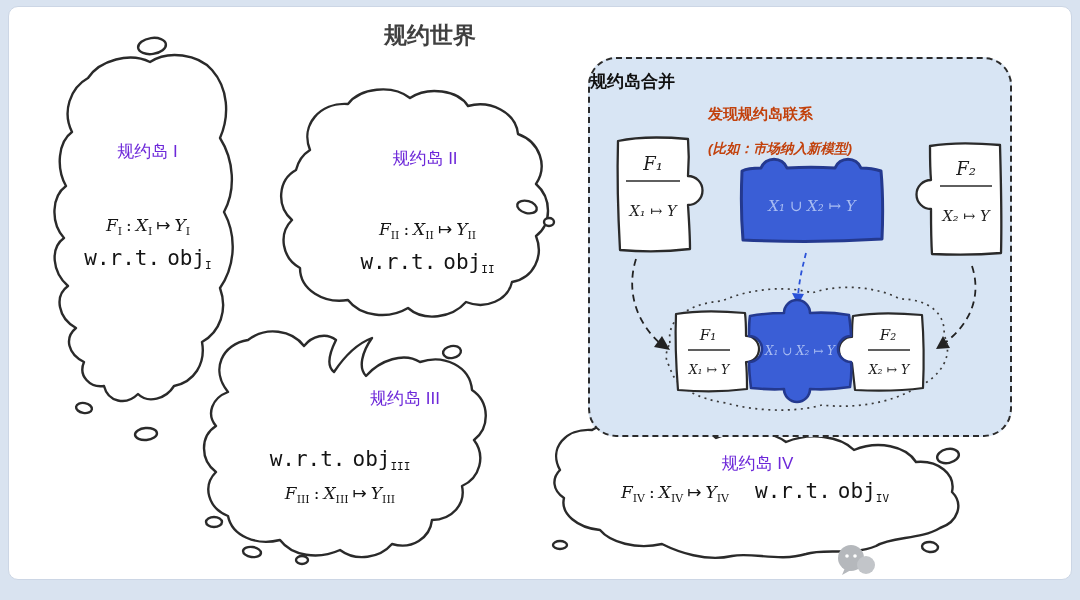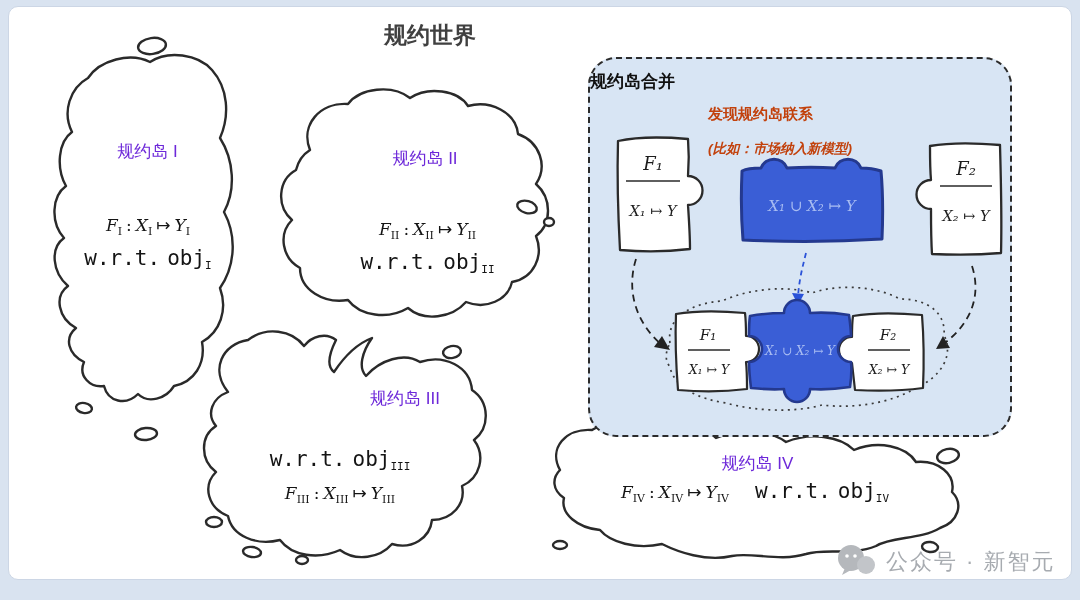--- a/index.html
+++ b/index.html
@@ -157,14 +157,13 @@
 </div>
 
 <div class="watermark">
   <svg width="42" height="38" viewBox="0 0 42 38">
     <circle cx="16" cy="15" r="13" fill="#b5b8bc"></circle>
     <circle cx="31" cy="22" r="9" fill="#c2c5c9"></circle>
     <path d="M10,25 L7,32 L16,27 Z" fill="#b5b8bc"></path>
     <circle cx="12" cy="13" r="1.8" fill="#ffffff"></circle>
     <circle cx="20" cy="13" r="1.8" fill="#ffffff"></circle>
   </svg>
-  <span class="watermark-text">公众号 · 新智元</span>
 </div>
 
 </body></html>

